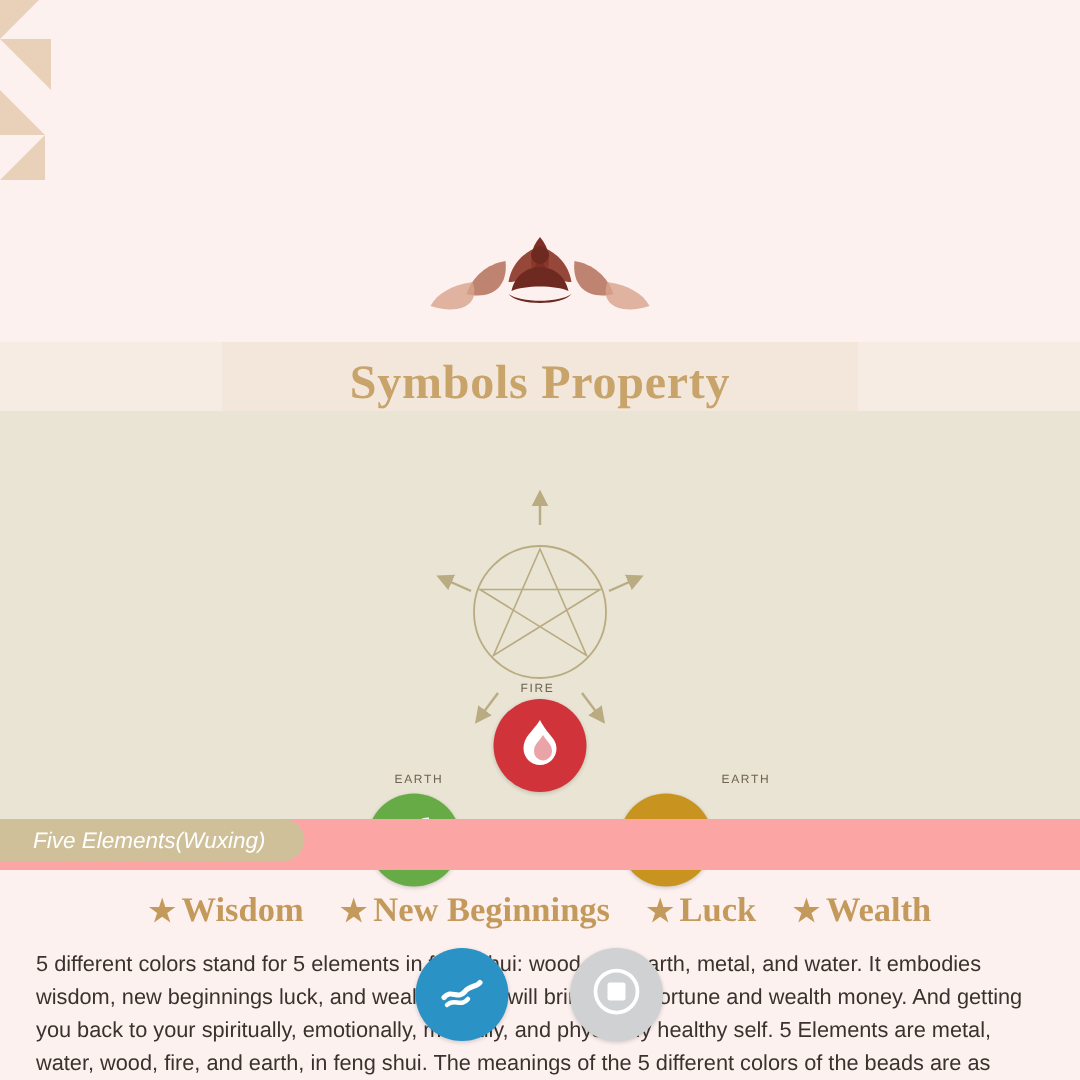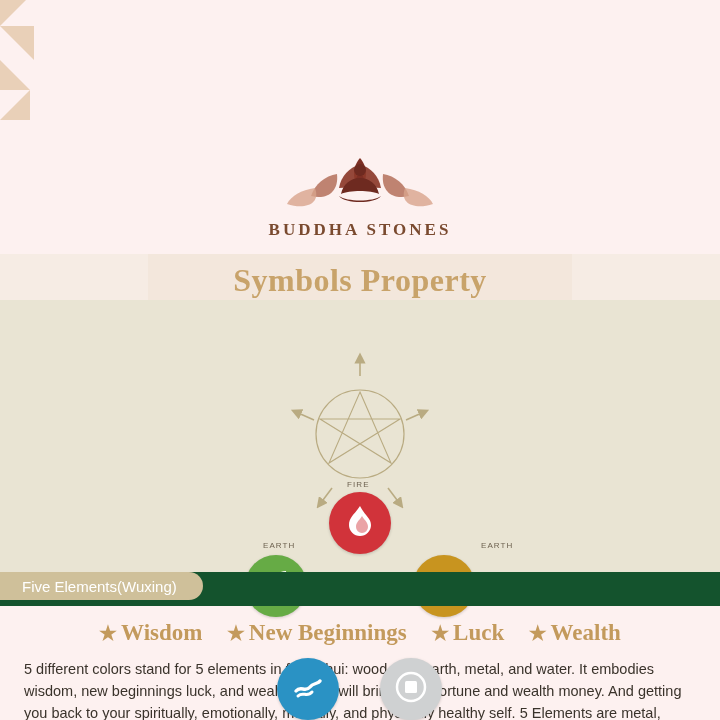--- a/index.html
+++ b/index.html
@@ -125,21 +125,22 @@
     font-size: 8px;
     letter-spacing: 1.1px;
     color: #6e6250;
     white-space: nowrap;
   }
 
   
   .tab-row {
     position: relative;
     height: 34px;
-    background: #14532d;
+    background: #fca5a5;
+    font-style: italic;
   }
   .tab {
     position: absolute;
     left: 0;
     top: 0;
     height: 28px;
     padding: 0 26px 0 22px;
     display: flex;
     align-items: center;
     background: #cfc09a;
@@ -204,21 +205,20 @@
         <path d="M62 30 C50 32 40 40 36 52 C52 56 64 48 62 30 Z" fill="#b4705a" opacity="0.85"></path>
         <path d="M108 30 C120 32 130 40 134 52 C118 56 106 48 108 30 Z" fill="#b4705a" opacity="0.85"></path>
         <path d="M40 44 C26 46 16 52 12 60 C30 66 46 60 40 44 Z" fill="#d8a48c" opacity="0.8"></path>
         <path d="M130 44 C144 46 154 52 158 60 C140 66 124 60 130 44 Z" fill="#d8a48c" opacity="0.8"></path>
 
         <circle cx="85" cy="26" r="6" fill="#6e2a20"></circle>
         <path d="M85 34 C76 34 68 40 66 50 C74 46 96 46 104 50 C102 40 94 34 85 34 Z" fill="#6e2a20"></path>
         <path d="M64 52 C72 58 98 58 106 52 C100 60 70 60 64 52 Z" fill="#6e2a20"></path>
       </svg>
     </span>
-    <div class="brand">BUDDHA STONES</div>
   </div>
 
   <div class="title-band">
     <div class="bar"></div>
     <div class="title-text">Symbols Property</div>
   </div>
 
   <div class="diagram">
     <div class="diagram-inner">
 

